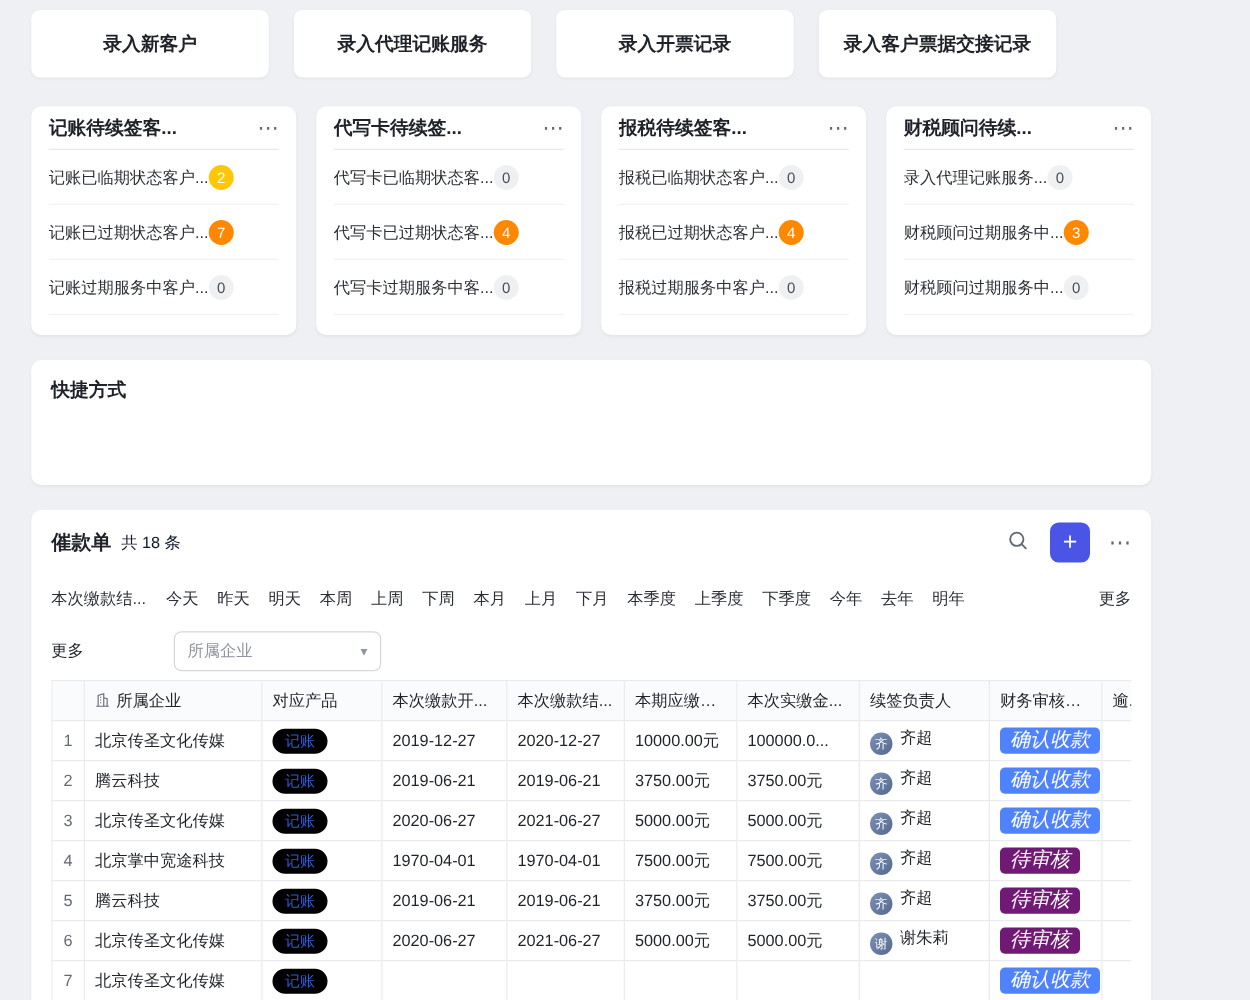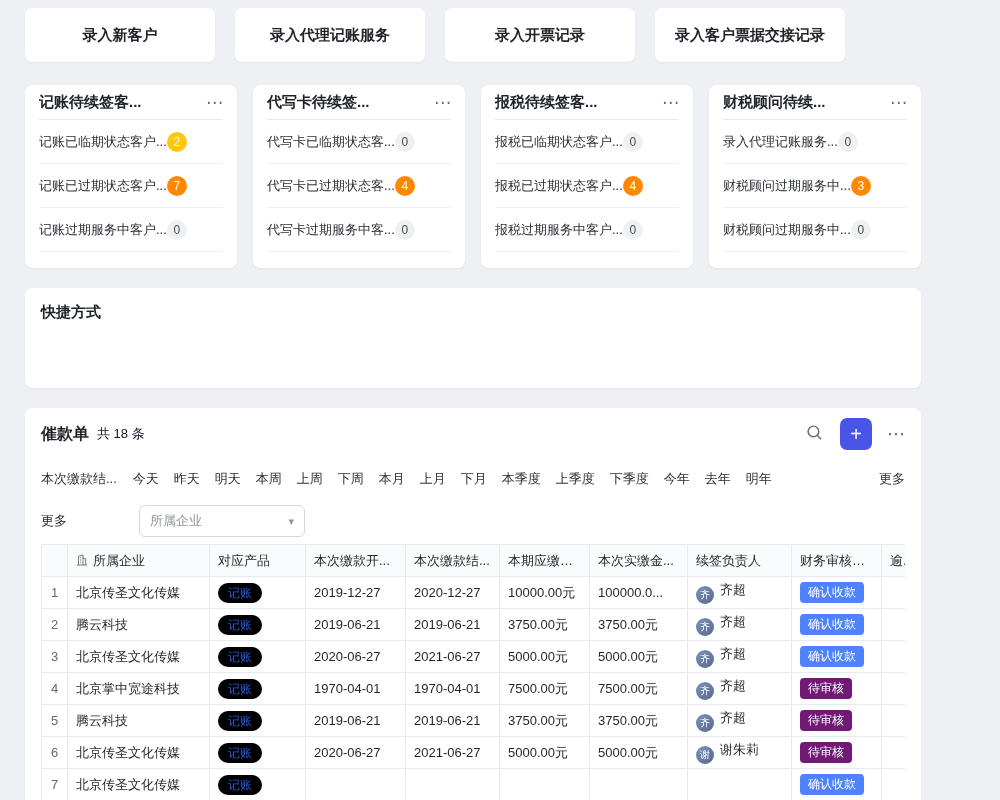--- a/index.html
+++ b/index.html
@@ -101,21 +101,21 @@
     display:inline-block; background:#000000; color:#2e5bd6; border-radius:10px;
     padding:2px 10px; font-size:12px; line-height:16px;
   }
   .avatar {
     display:inline-flex; width:18px; height:18px; border-radius:50%;
     background:linear-gradient(135deg,#7d92b8,#55688c); color:#fff; font-size:10px;
     align-items:center; justify-content:center; vertical-align:-4px; margin-right:6px;
   }
   .status-badge {
     display:inline-block; padding:2px 8px; border-radius:4px; color:#fff;
-    font-size:12px; line-height:17px;
+    font-size:16px; line-height:17px;font-style:italic;
   }
   .st-confirmed { background:#4e83fd; }
   .st-pending   { background:#701a75; }
 </style>
 </head>
 <body>
 
 <div class="page">
 
   <div class="quick-row">

